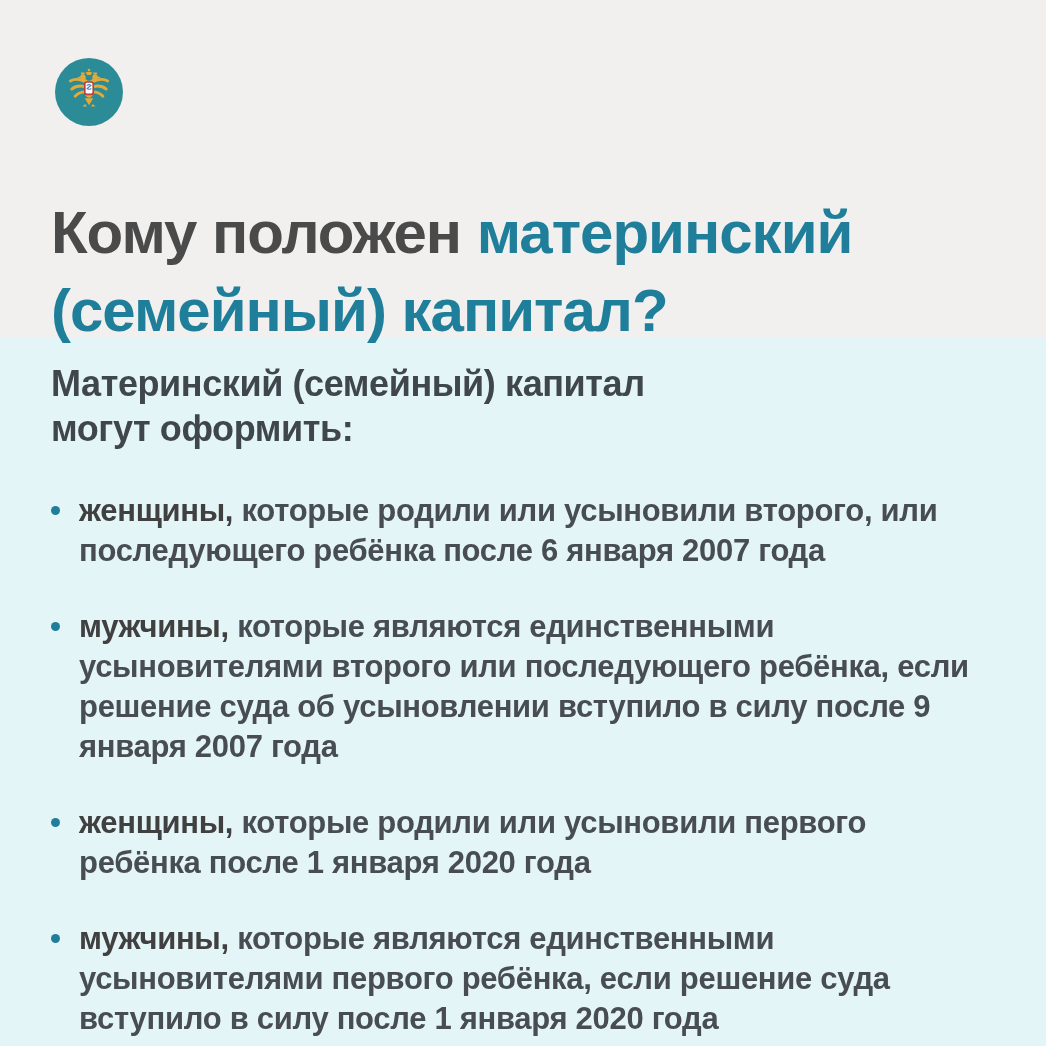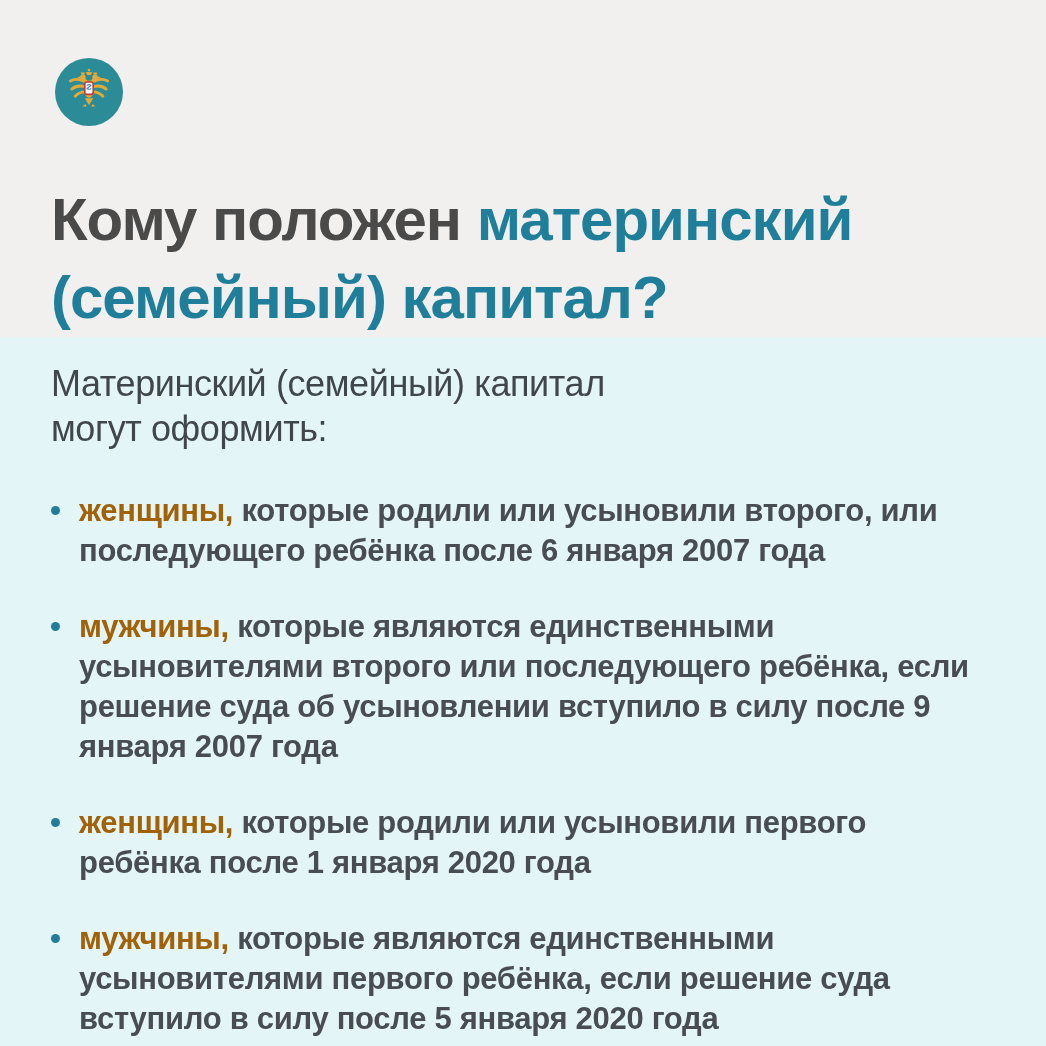--- a/index.html
+++ b/index.html
@@ -33,42 +33,42 @@
     height: 68px;
     border-radius: 50%;
     background: #2b8c98;
     display: flex;
     align-items: center;
     justify-content: center;
   }
   .page-title {
     position: absolute;
     left: 51px;
-    top: 141px;
+    top: 154px;
     width: 890px;
     font-size: 60px;
     font-weight: 700;
     line-height: 78px;
     letter-spacing: -1px;
     color: #4a4a4a;
   }
   .page-title .accent {
     color: #1f7f9b;
   }
   
   .bottom-section {
     flex: 1;
     background: #e4f5f7;
     box-sizing: border-box;
     padding: 24px 58px 0 51px;
   }
   .subtitle {
     margin: 0 0 40px 0;
     font-size: 36px;
-    font-weight: 400;
+    font-weight: 700;
     line-height: 45px;
     letter-spacing: -0.4px;
     color: #3f474d;
     white-space: pre-line;
   }
   ul.benefit-list {
     list-style: none;
     margin: 0;
     padding: 0;
   }
@@ -84,21 +84,21 @@
   }
   .bullet-dot {
     flex: none;
     width: 9px;
     height: 9px;
     border-radius: 50%;
     background: #1f7f9b;
     margin: 15px 19px 0 0;
   }
   .lead {
-    color: #a16207;
+    color: #404040;
   }
 </style>
 </head>
 <body>
 
 <div class="card">
 
   <div class="top-section">
 
     <div class="logo-circle">
@@ -162,18 +162,18 @@
         <span><span class="lead">мужчины,</span> <span>которые являются единственными усыновителями второго или последующего ребёнка, если решение суда об усыновлении вступило в силу после 9 января 2007 года</span></span>
       </li>
 
       <li>
         <span class="bullet-dot"></span>
         <span><span class="lead">женщины,</span> <span>которые родили или усыновили первого ребёнка после 1 января 2020 года</span></span>
       </li>
 
       <li>
         <span class="bullet-dot"></span>
-        <span><span class="lead">мужчины,</span> <span>которые являются единственными усыновителями первого ребёнка, если решение суда вступило в силу после 5 января 2020 года</span></span>
+        <span><span class="lead">мужчины,</span> <span>которые являются единственными усыновителями первого ребёнка, если решение суда вступило в силу после 1 января 2020 года</span></span>
       </li>
 
     </ul>
   </div>
 </div>
 
 </body></html>

